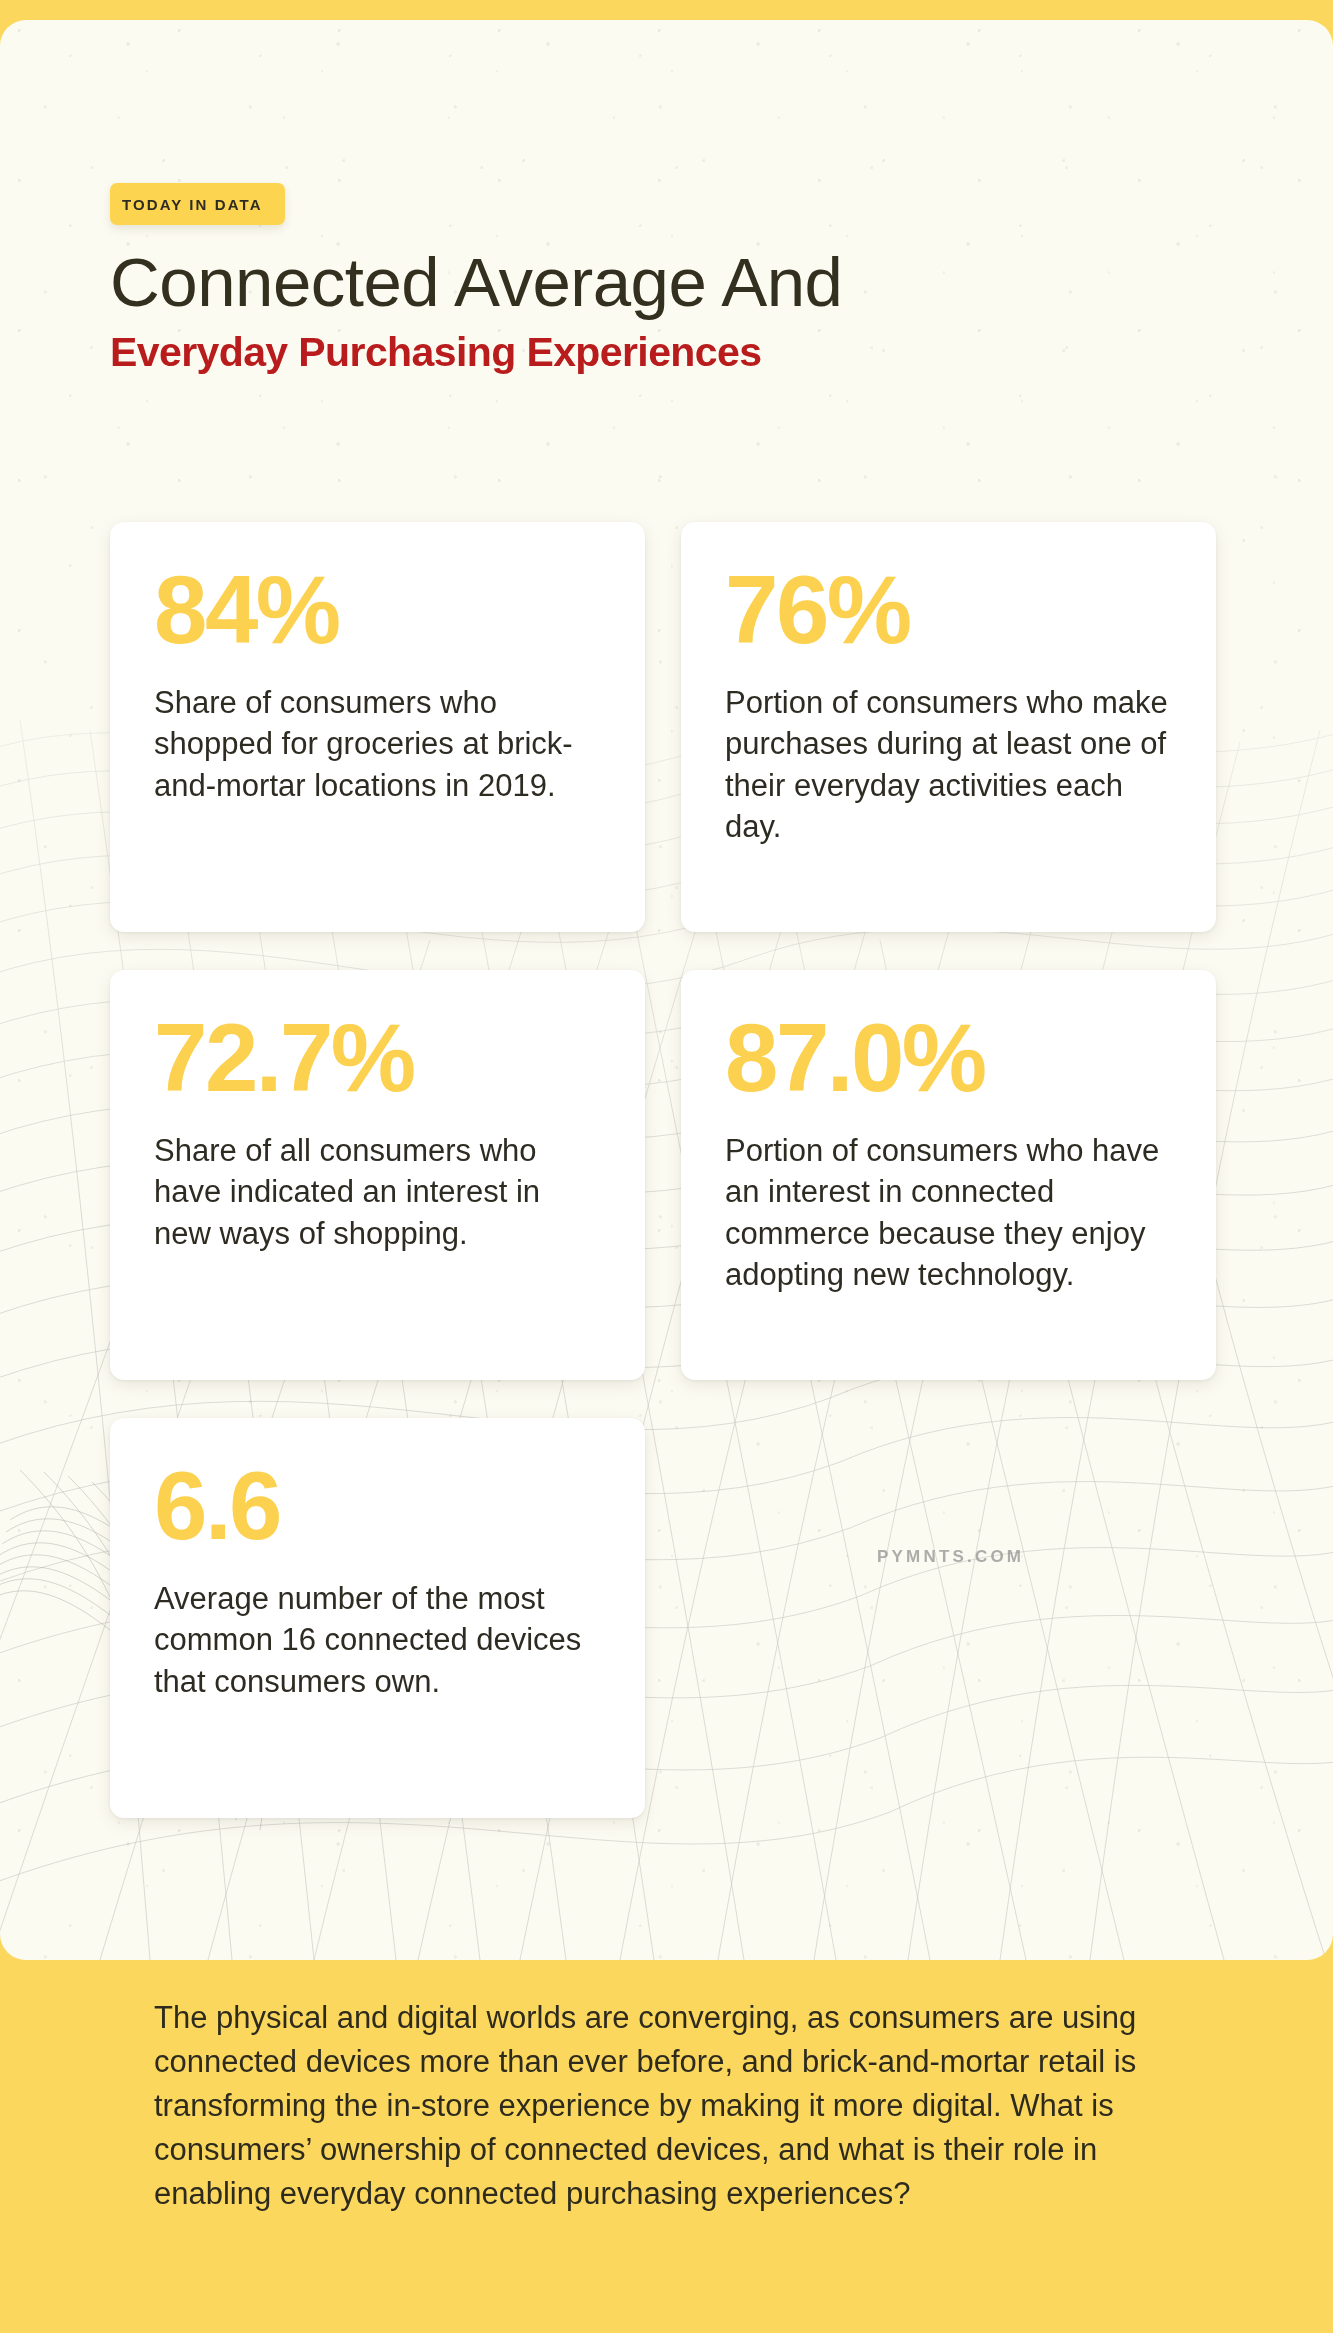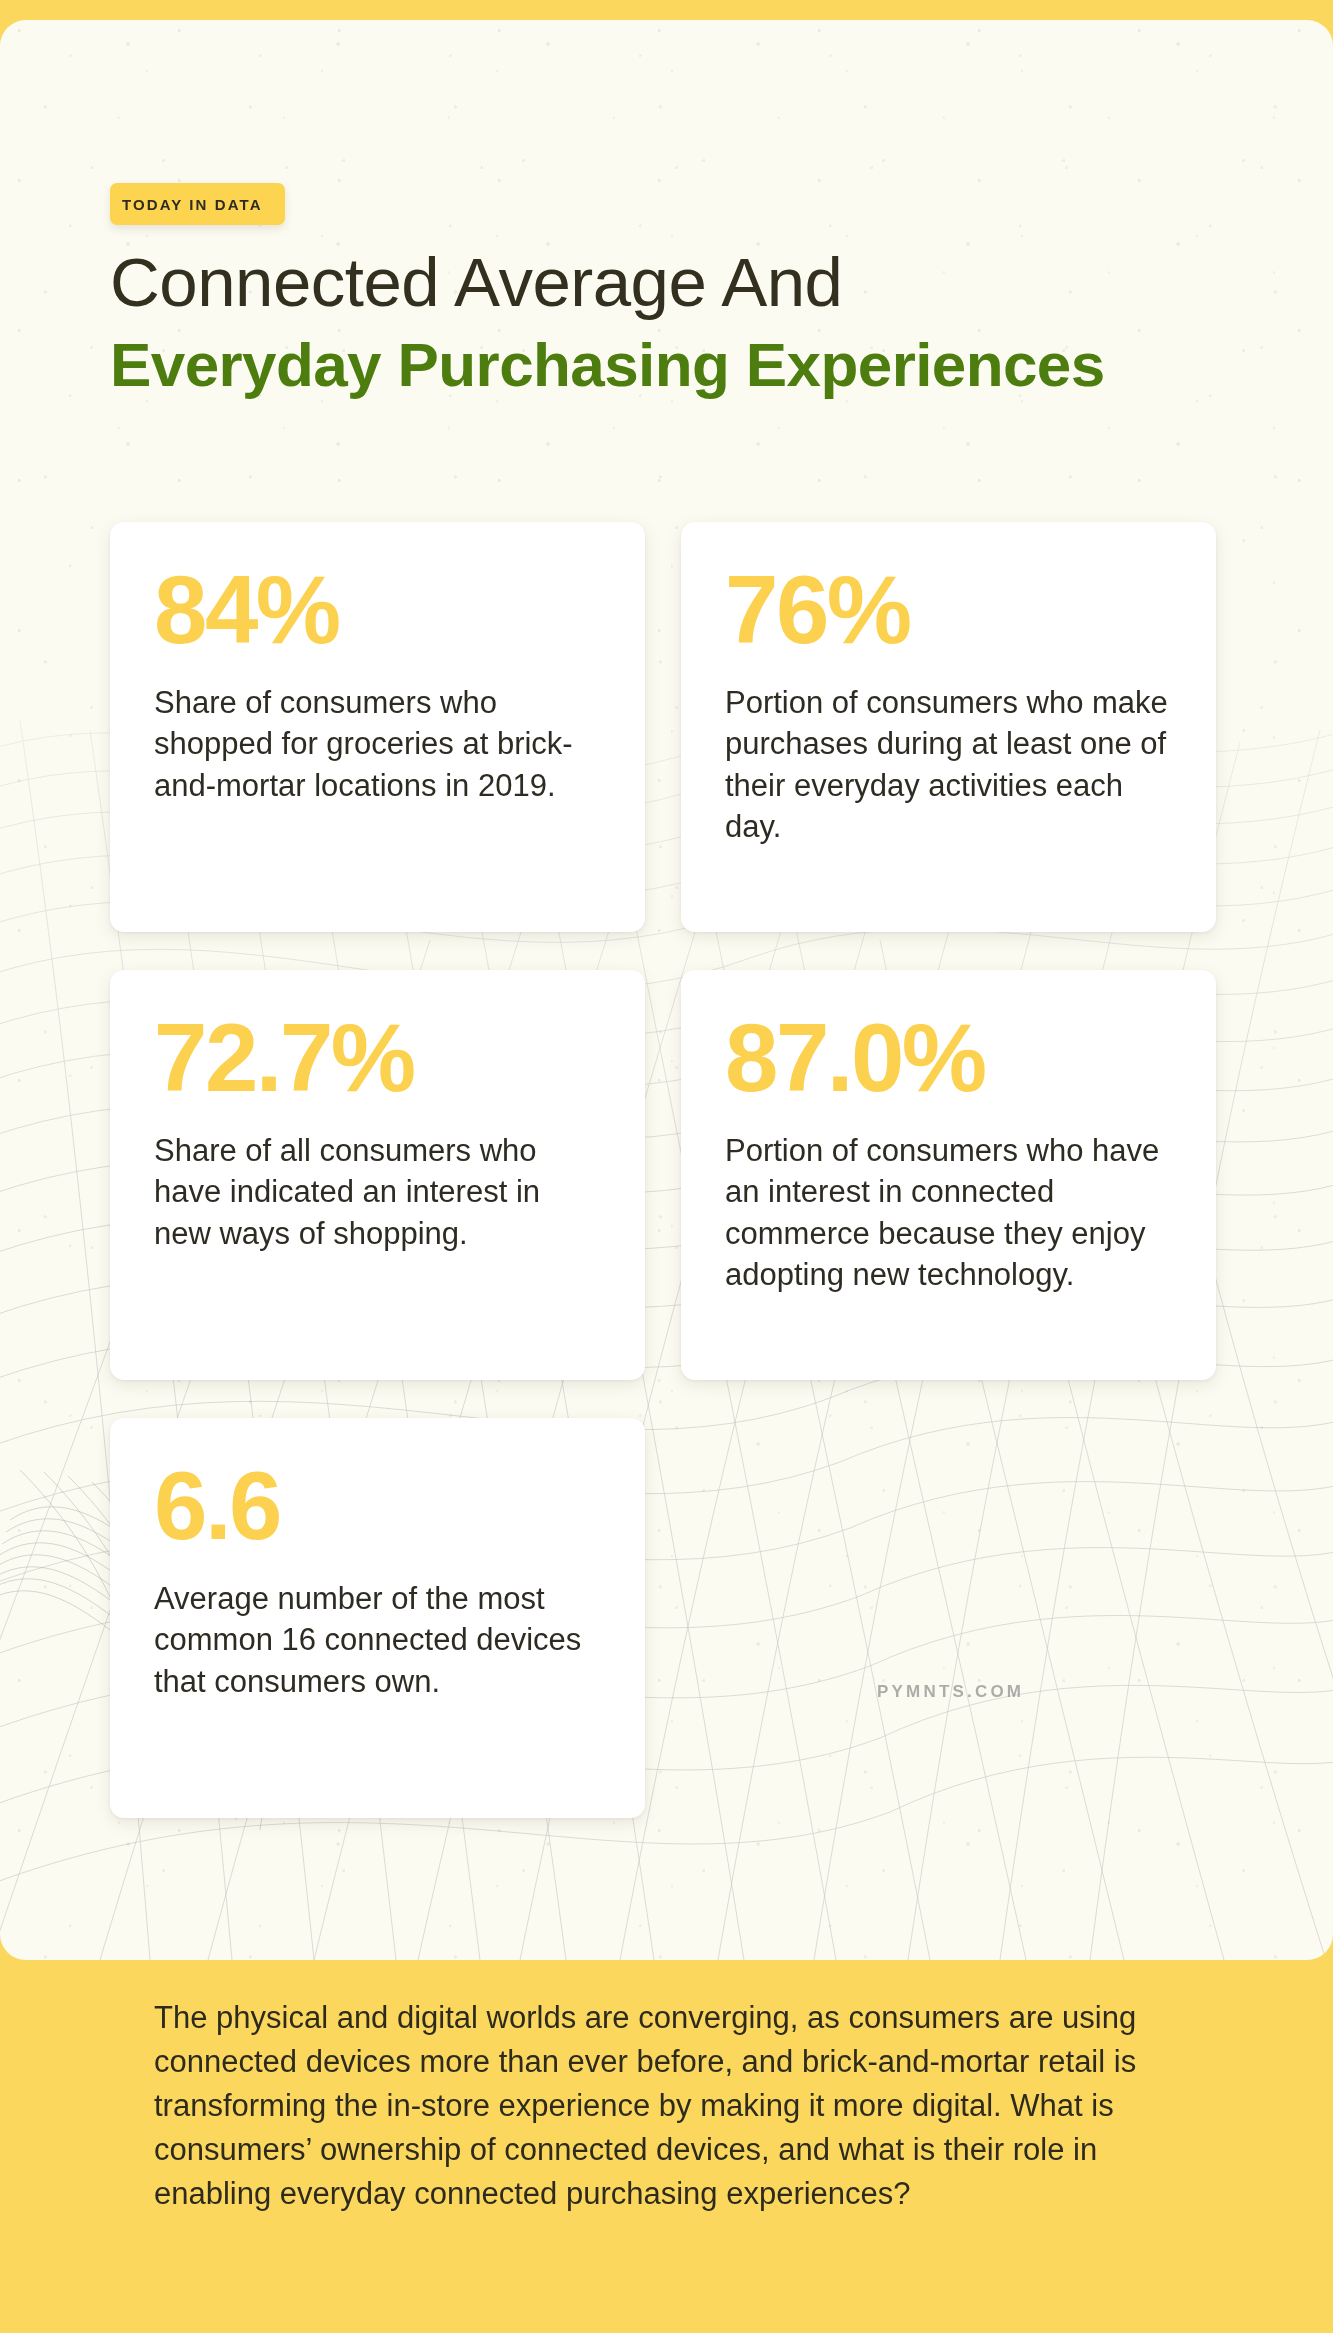--- a/index.html
+++ b/index.html
@@ -73,25 +73,25 @@
   .title-light {
     display:block;
     font-size:69px;
     font-weight:300;
     line-height:1.02;
     letter-spacing:-.5px;
     color:#34301F;
   }
   .title-bold {
     display:block;
-    font-size:62px;
+    font-size:41px;
     font-weight:bold;
     line-height:1.12;
     letter-spacing:-.6px;
-    color:#4d7c0f;
+    color:#b91c1c;
     margin-top:12px;
   }
 
   
   .cards {
     position:absolute;
     left:110px; top:502px;
     width:1113px;
   }
   .row {
@@ -121,21 +121,21 @@
   .desc {
     font-size:31px;
     line-height:1.33;
     color:#2E2B22;
     font-weight:400;
   }
 
   
   .watermark {
     position:absolute;
-    left:877px; top:1662px;
+    left:877px; top:1527px;
     font-size:17px;
     font-weight:bold;
     letter-spacing:3.2px;
     color:#8E8E8E;
     opacity:.72;
   }
 
   
   .footer {
     position:absolute;

